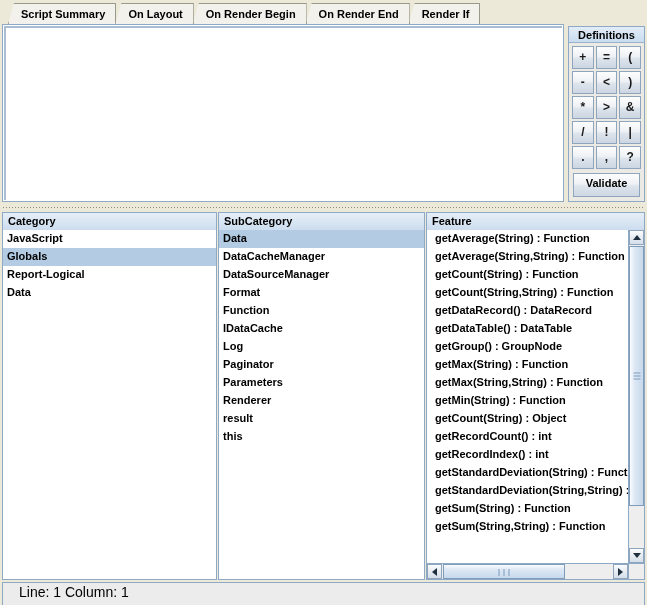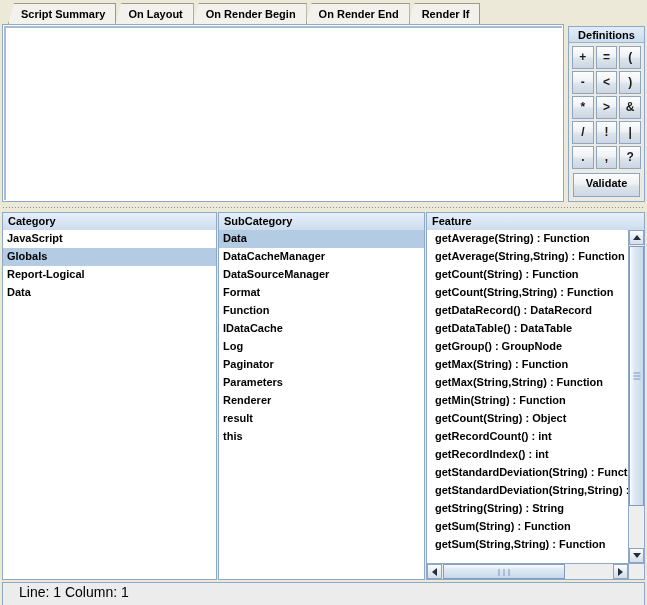--- a/index.html
+++ b/index.html
@@ -386,21 +386,20 @@
           <div class="list-item">getDataTable() : DataTable</div>
           <div class="list-item">getGroup() : GroupNode</div>
           <div class="list-item">getMax(String) : Function</div>
           <div class="list-item">getMax(String,String) : Function</div>
           <div class="list-item">getMin(String) : Function</div>
           <div class="list-item">getCount(String) : Object</div>
           <div class="list-item">getRecordCount() : int</div>
           <div class="list-item">getRecordIndex() : int</div>
           <div class="list-item">getStandardDeviation(String) : Function</div>
           <div class="list-item">getStandardDeviation(String,String) : Function</div>
-          <div class="list-item">getString(String) : String</div>
           <div class="list-item">getSum(String) : Function</div>
           <div class="list-item">getSum(String,String) : Function</div>
         </div>
 
       <div class="vscroll">
         <div class="sb-arrow arrow-up" style="left:0; top:0;">
             <span></span>
           </div>
         <div class="sb-thumb" style="left:0; top:16px; width:15px; height:260px;">
           <div class="grip vert">

